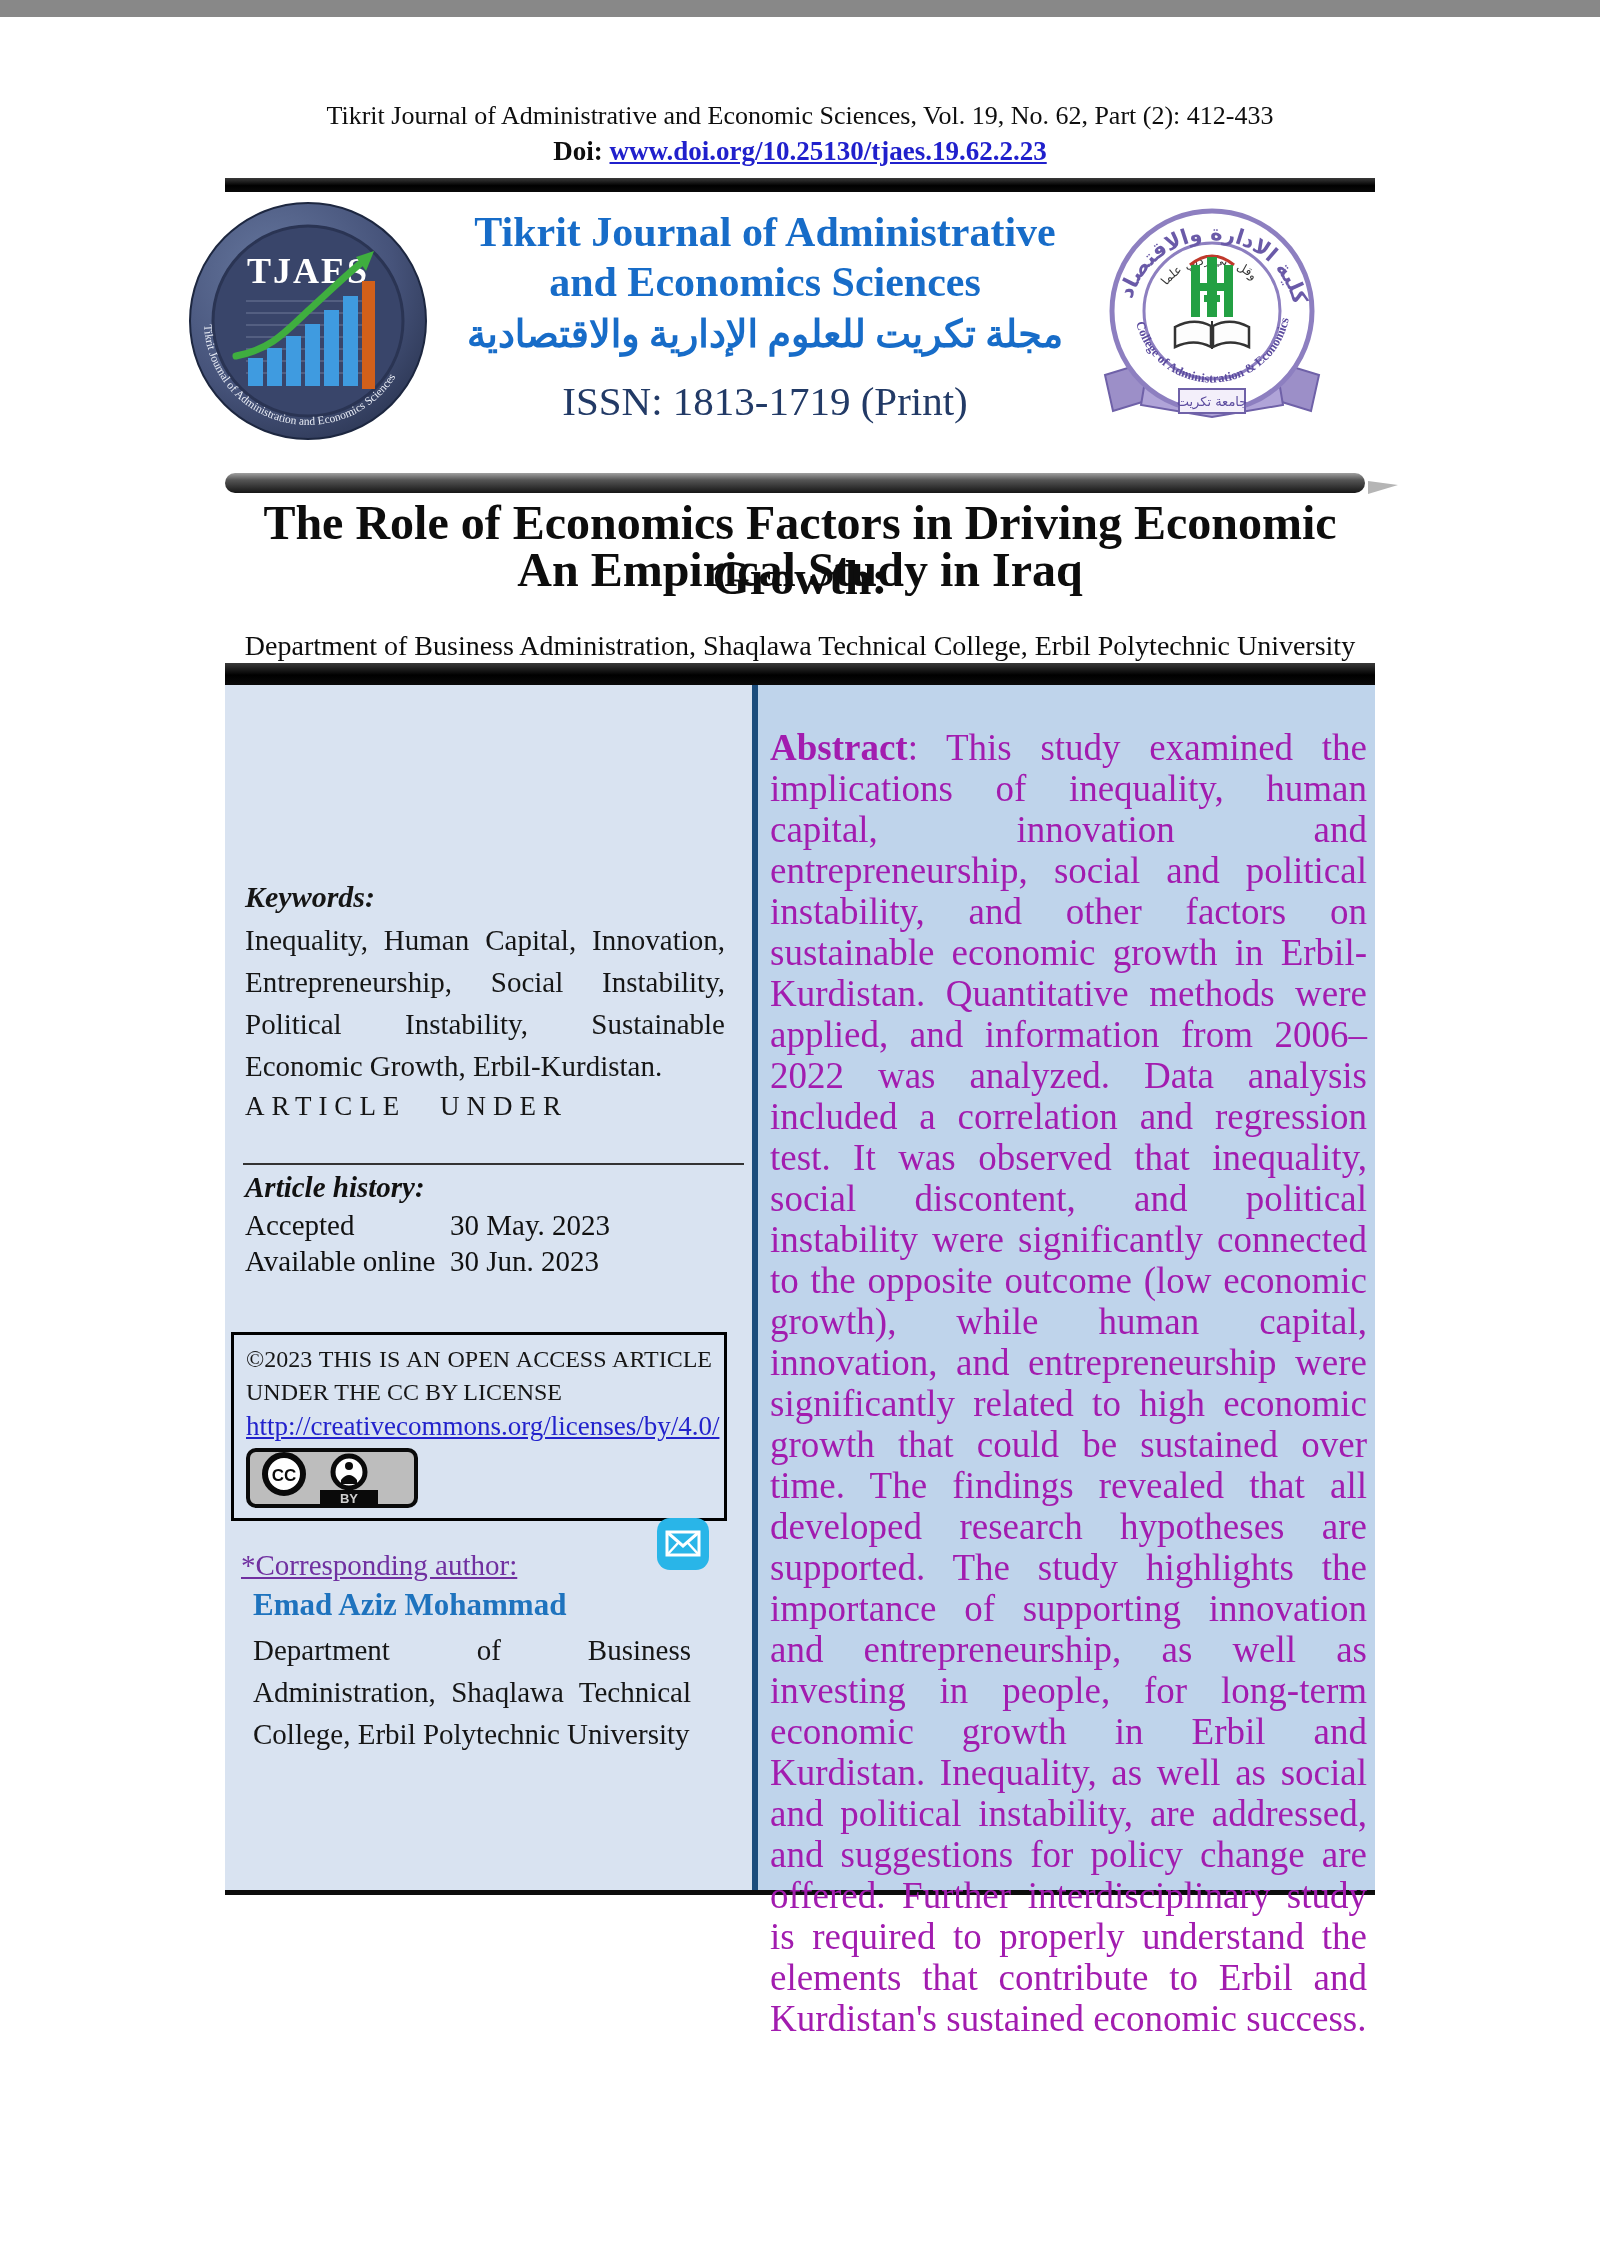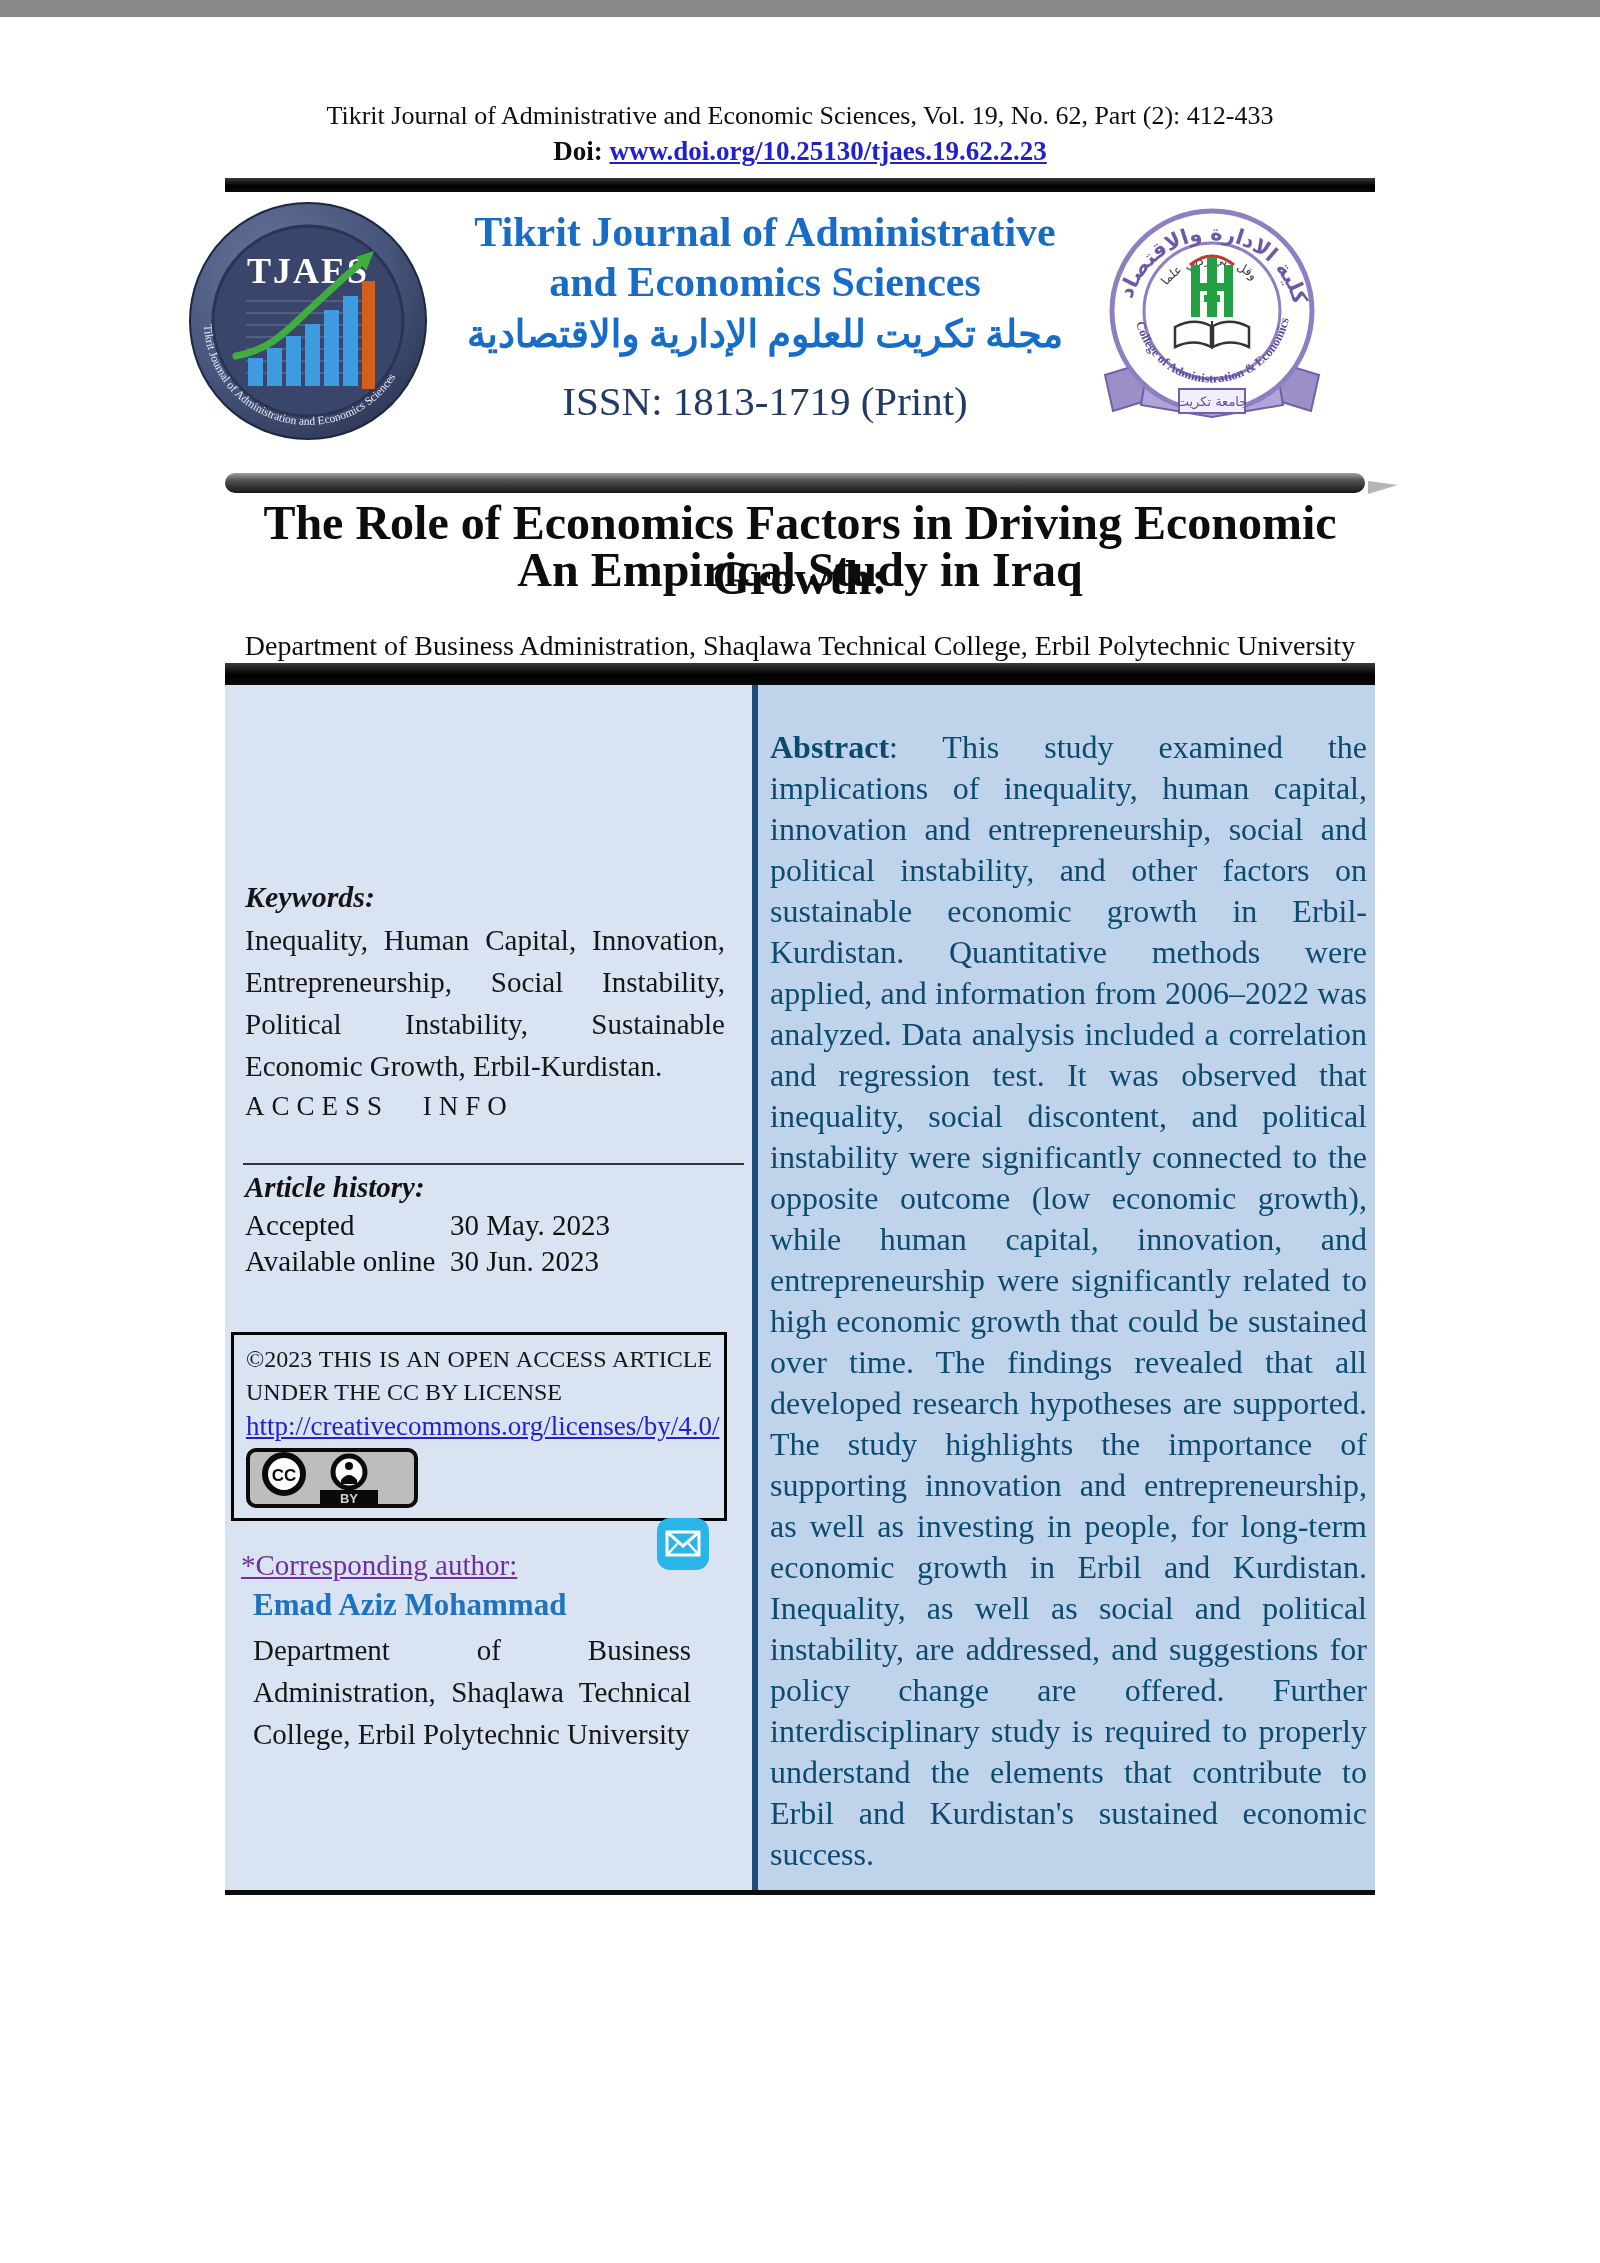--- a/index.html
+++ b/index.html
@@ -92,22 +92,22 @@
   .cc-badge{display:block;margin-top:6px;}
   .corr-block{position:absolute;left:12px;right:14px;top:828px;height:380px;}
   .mail-icon{position:absolute;right:28px;top:4px;cursor:pointer;}
   .corr-label{position:absolute;left:4px;top:36px;font-size:29px;}
   .corr-label a{color:#7030a0;text-decoration:underline;cursor:pointer;}
   .corr-name{position:absolute;left:16px;top:74px;font-size:31px;font-weight:bold;color:#1e73be;}
   .corr-affil{position:absolute;left:16px;top:116px;width:438px;font-size:29px;line-height:42px;text-align:justify;color:#161616;}
   
   .abstract{
     margin:42px 8px 0 12px;
-    font-size:32px;line-height:41px;text-align:justify;
-    color:#0c4a6e;
+    font-size:37px;line-height:41px;text-align:justify;
+    color:#a21caf;
   }
   .abs-label{font-weight:bold;}
 </style>
 </head>
 <body>
 
 <div class="page">
 
   <div class="cite">Tikrit Journal of Administrative and Economic Sciences, Vol. 19, No. 62, Part (2): 412-433</div>
 
@@ -215,21 +215,21 @@
 
   <div class="cols">
 
     <div class="col-left">
 
       <div class="kw-block">
         <div class="kw-label">Keywords:</div>
         <div class="kw-body">Inequality, Human Capital, Innovation, Entrepreneurship, Social Instability, Political Instability, Sustainable Economic Growth, Erbil-Kurdistan.</div>
       </div>
 
-      <div class="ai-heading">ACCESS INFO</div>
+      <div class="ai-heading">ARTICLE UNDER</div>
       <div class="ai-rule"></div>
       <div class="hist-label">Article history:</div>
 
       <div class="hist-rows">
         <div class="hist-row">
           <span class="hl">Accepted</span>
           <span class="hd">30 May. 2023</span>
         </div>
         <div class="hist-row">
           <span class="hl">Available online</span>

